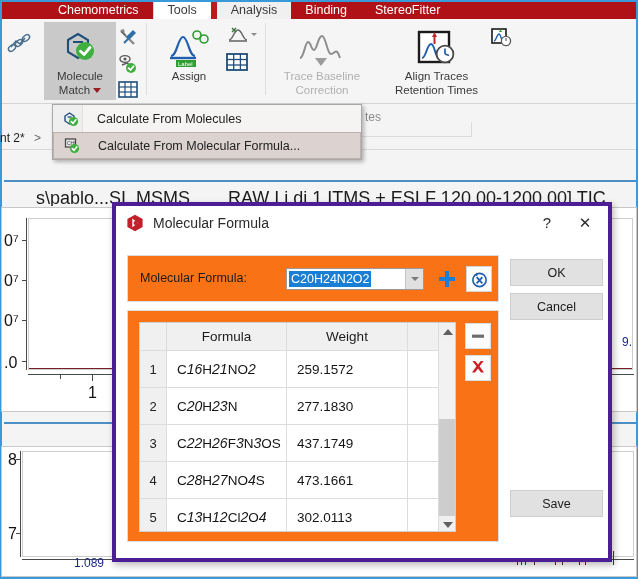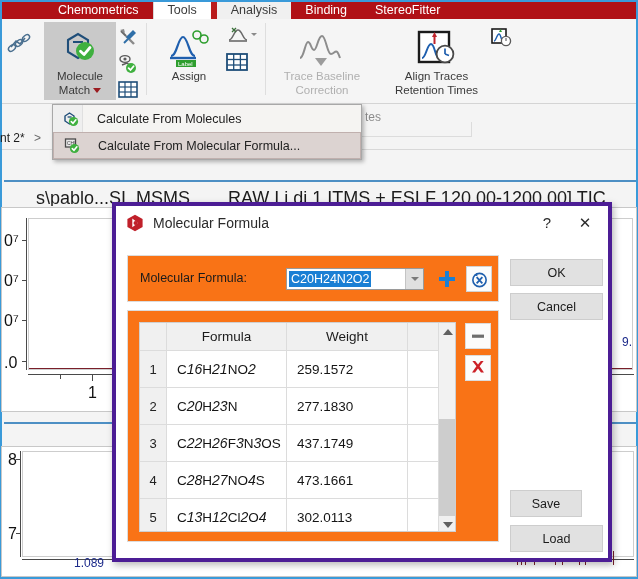--- a/index.html
+++ b/index.html
@@ -533,18 +533,17 @@
       </div>
       <div class="icon-btn" style="left:337px; top:44px; border-color:#dcdcdc;">
         <svg width="18" height="18" viewBox="0 0 18 18">
           <path d="M3.4 2 L6.2 2 L9 5.4 L11.8 2 L14.6 2 L10.6 7.3 L15 13.6 L12 13.6 L9 9.6 L6 13.6 L3 13.6 L7.4 7.3 Z" fill="#cc2027"></path>
         </svg>
       </div>
     </div>
 
     <div class="std-btn" style="left:394px; top:53px; width:93px;">OK</div>
     <div class="std-btn" style="left:394px; top:87px; width:93px;">Cancel</div>
-    <div class="std-btn" style="left:394px; top:284px; width:72px;">Save</div>
-    <div class="std-btn" style="left:394px; top:319px; width:93px;">Load</div>
+    <div class="std-btn" style="left:394px; top:284px; width:93px;">Save</div>
 
   </div>
 
 </div>
 
 </body></html>

